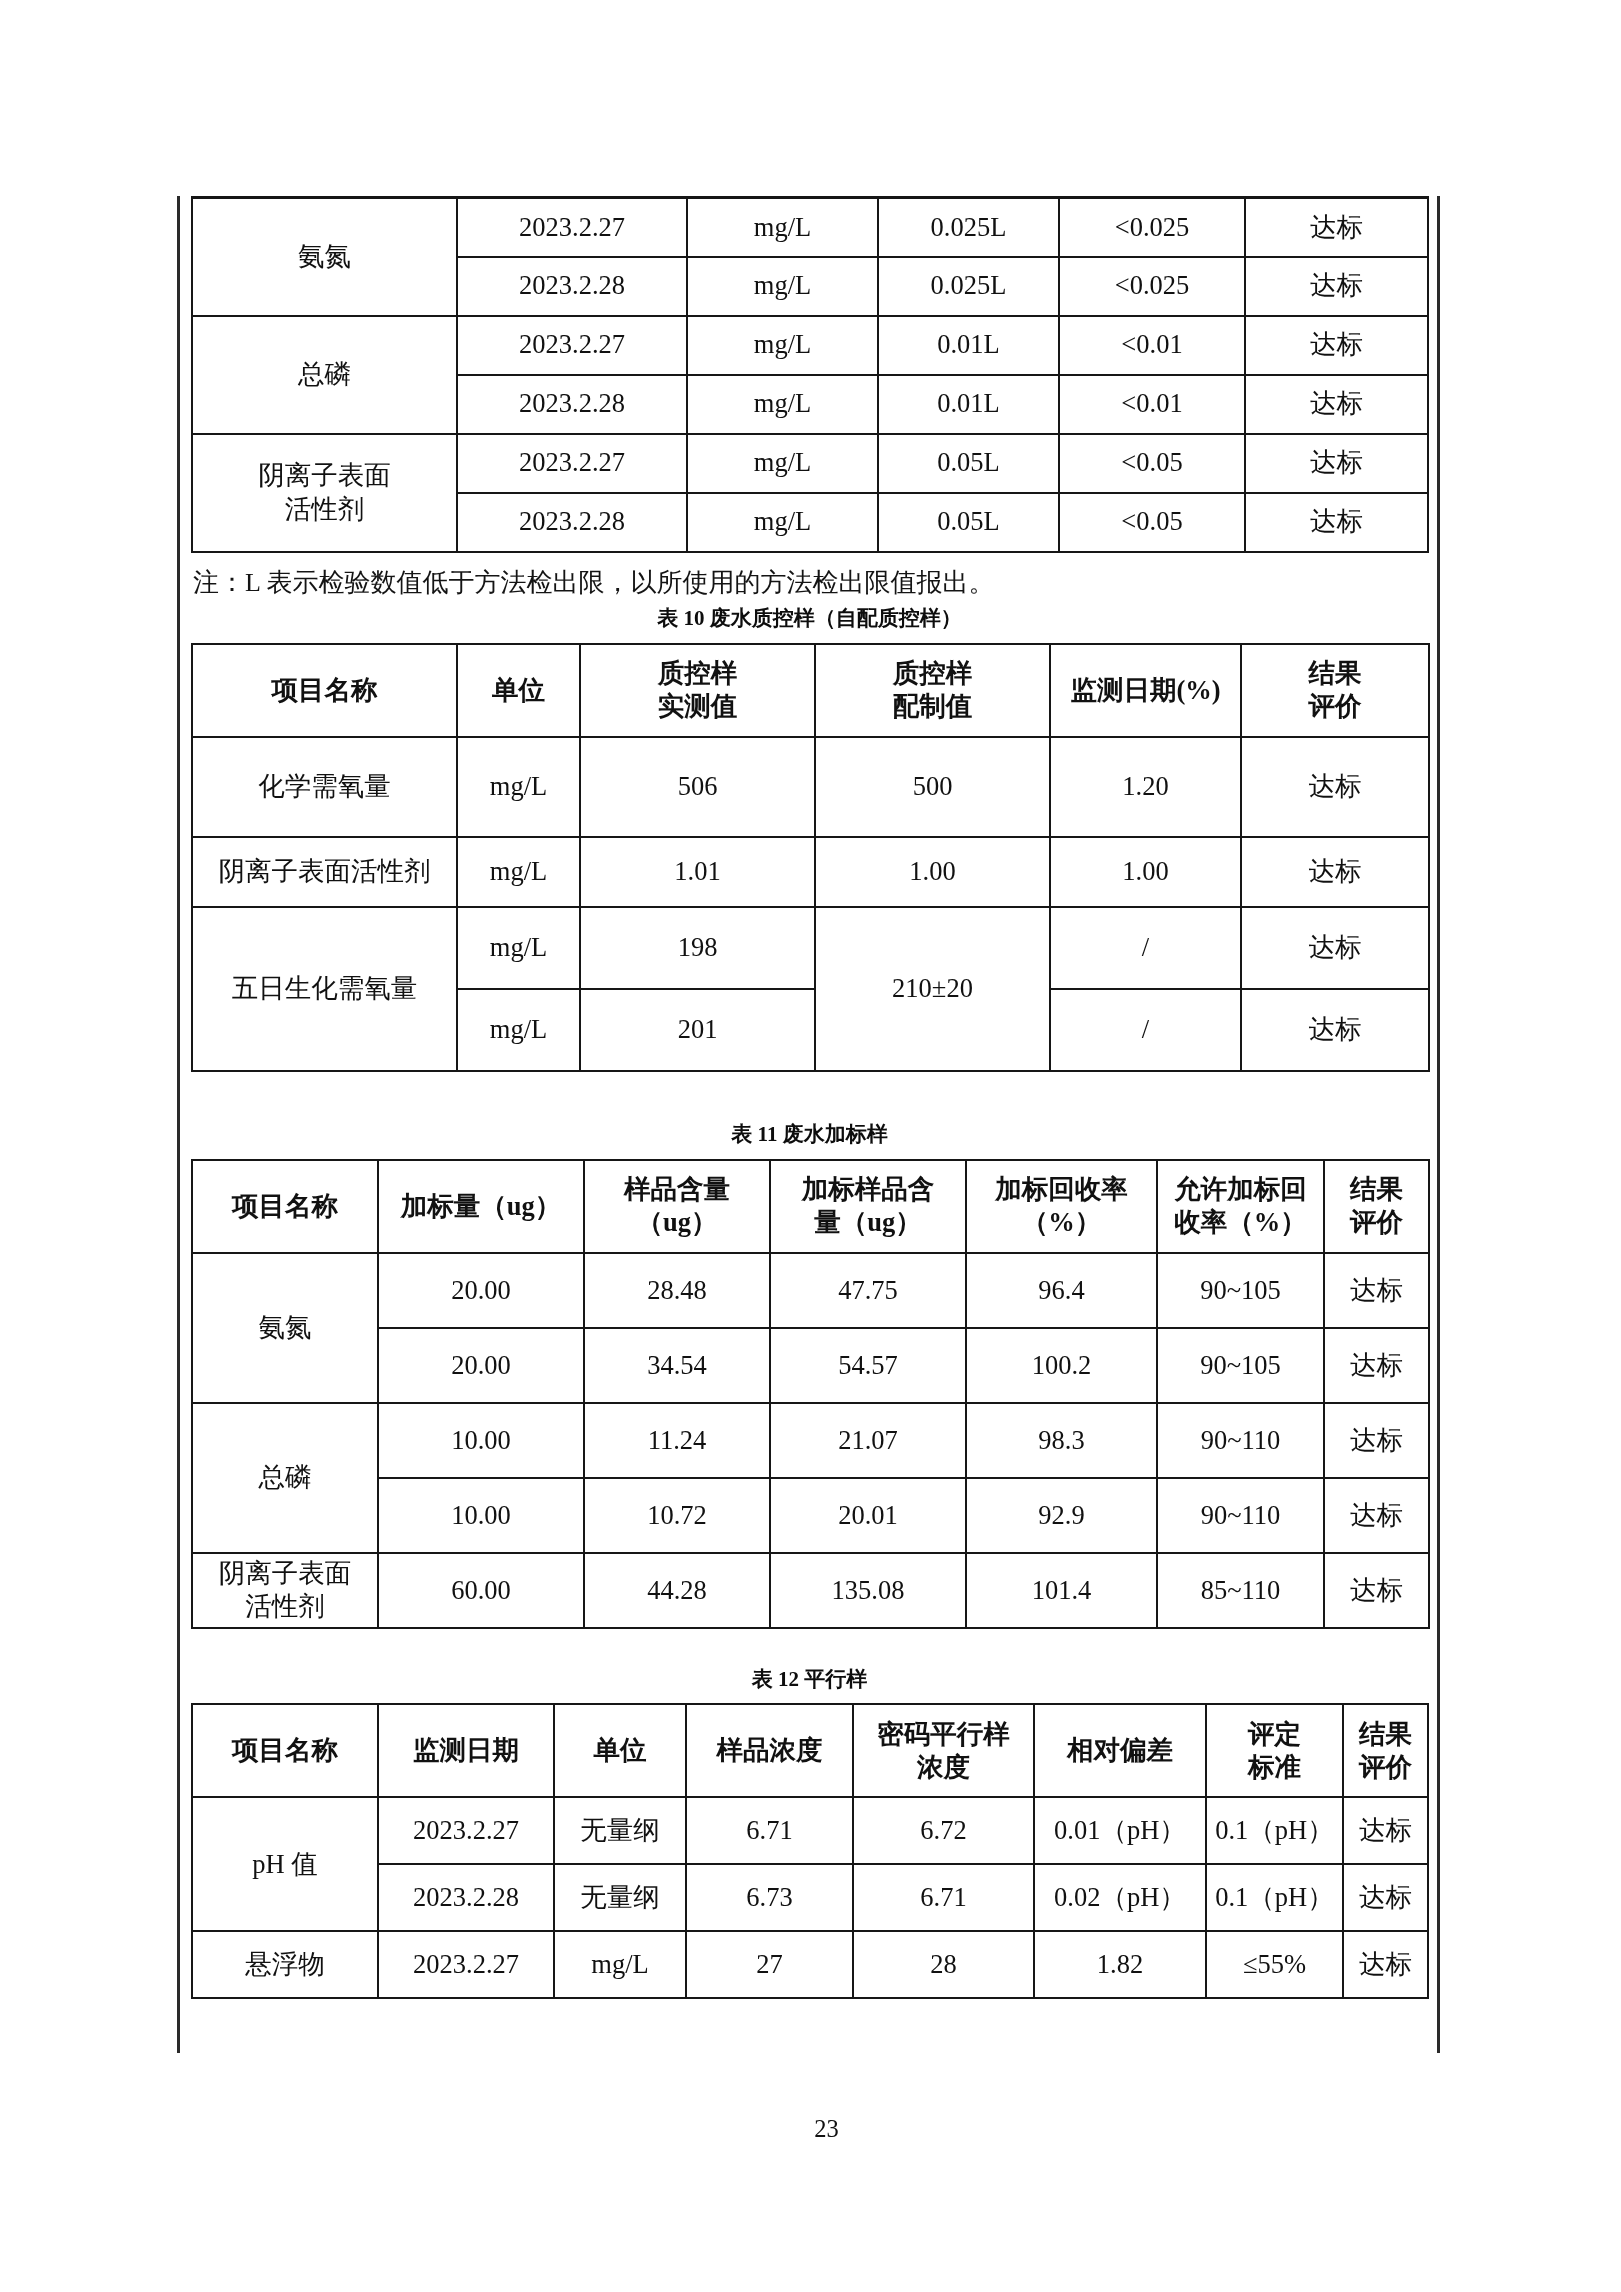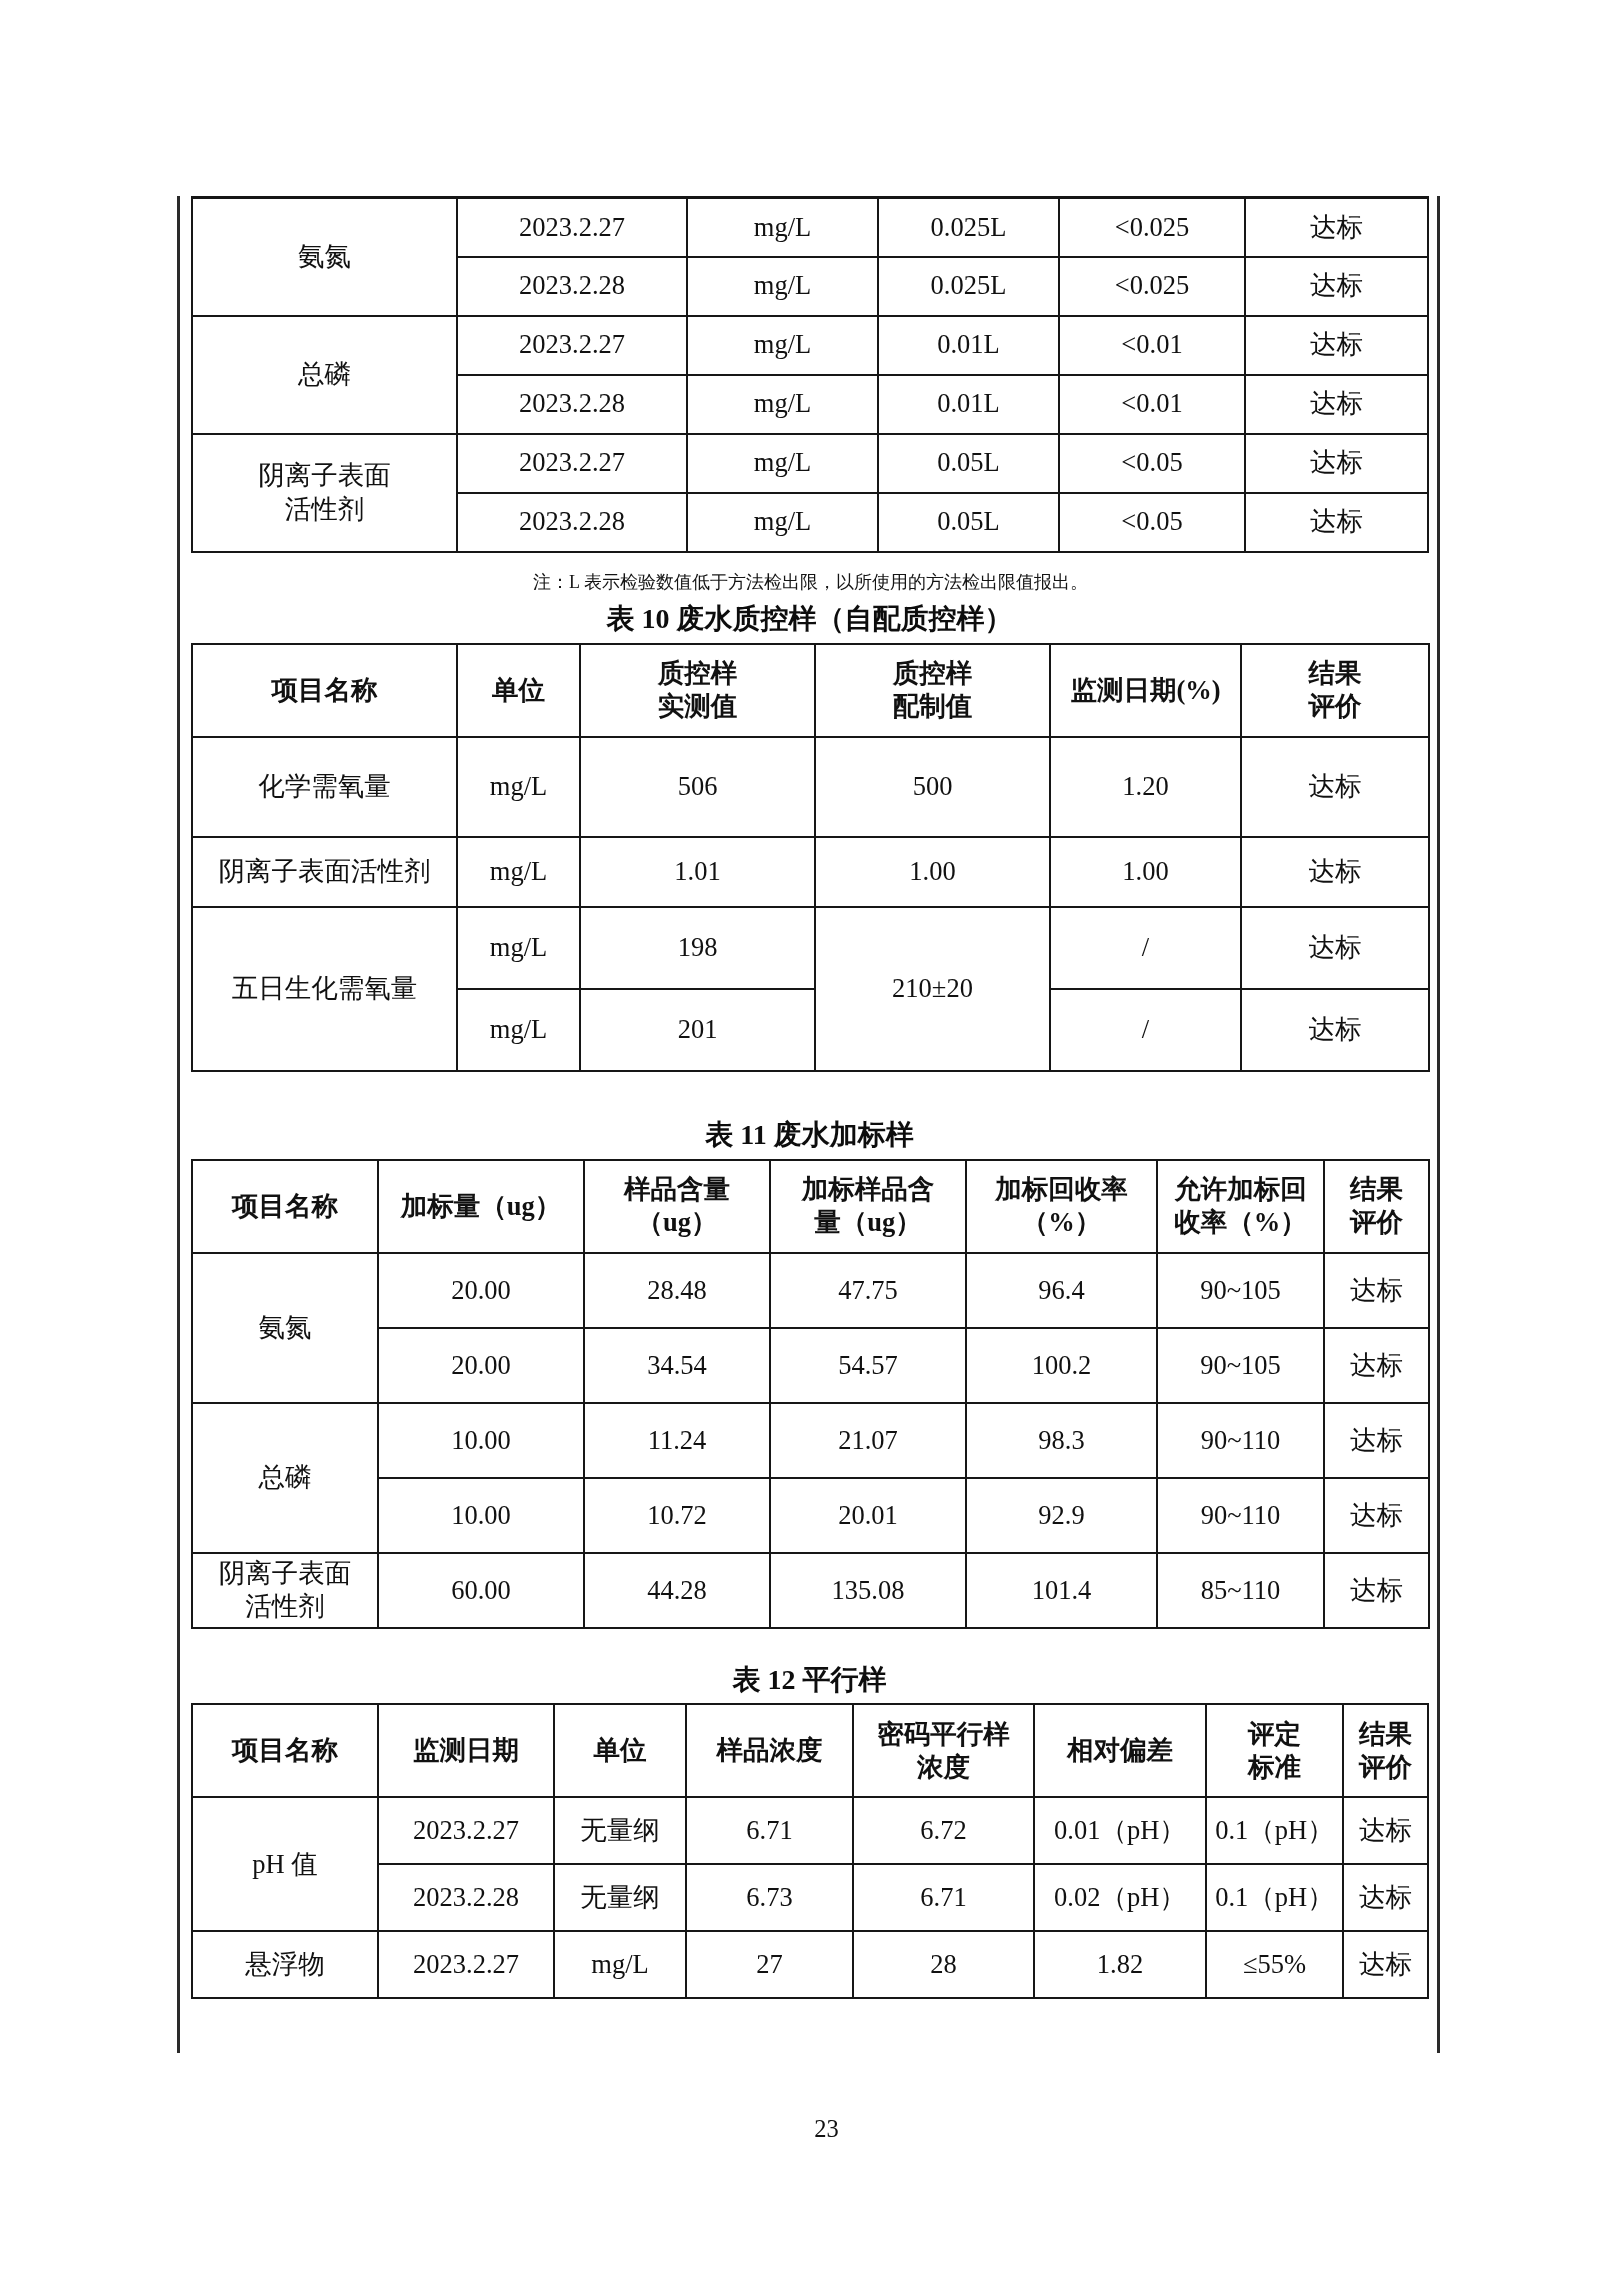--- a/index.html
+++ b/index.html
@@ -28,24 +28,24 @@
     padding:0 3.9px;
     font-weight:normal;
   }
   .t th{font-weight:bold;}
   .t-cont tr{height:59px;}
   .t10 tr.h{height:93px;} .t10 tr.r1{height:100px;} .t10 tr.r2{height:70px;}
   .t10 tr.r3,.t10 tr.r4{height:82px;}
   .t11 tr.h{height:93px;} .t11 tr.d{height:75px;}
   .t12 tr.h{height:93px;} .t12 tr.d{height:67px;}
   .note{
-    margin:15.7px 0 0 2px;font-size:18px;line-height:29px;color:#141414;text-align:center;
+    margin:15.7px 0 0 2px;font-size:26px;line-height:29px;color:#141414;
   }
   .tbl-title{
-    margin:5.9px 0 0 0;text-align:center;font-size:28px;line-height:31px;
+    margin:5.9px 0 0 0;text-align:center;font-size:21px;line-height:31px;
     font-weight:bold;color:#0d0d0d;
   }
   .title-11{margin-top:47px;}
   .title-12{margin-top:35px;}
   .tbl-title + table{margin-top:8.8px;}
   .pageno{
     position:absolute;left:0;top:2115px;width:100%;
     text-align:center;font-size:24.5px;color:#111;padding-left:16px;
   }
 </style>

